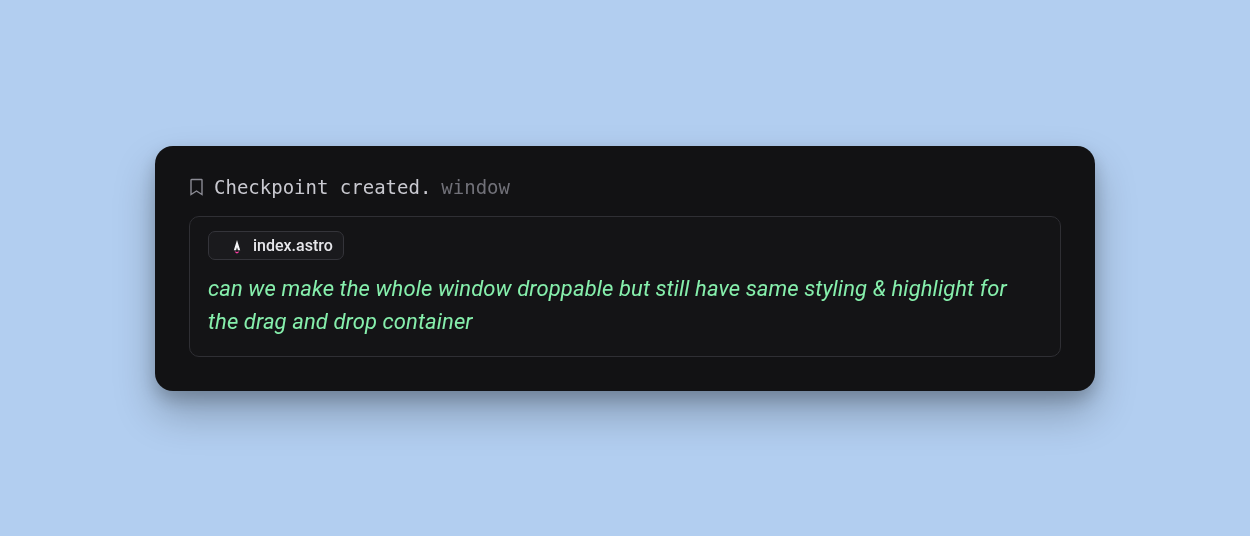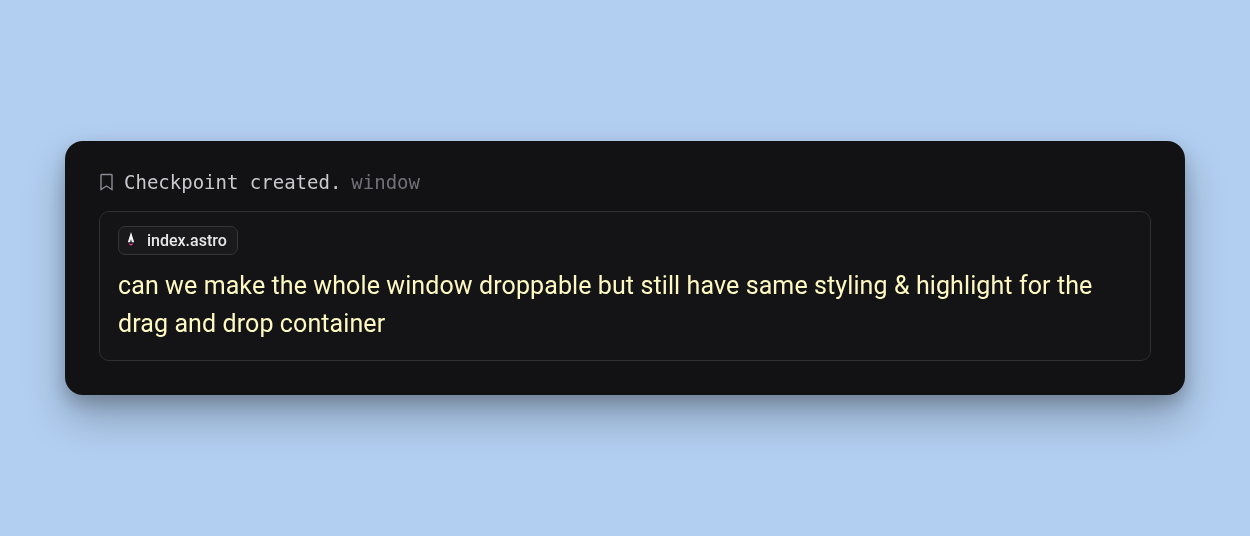--- a/index.html
+++ b/index.html
@@ -12,21 +12,21 @@
       height: 536px;
       background: #b2cef0;
       border-radius: 20px;
       display: flex;
       align-items: center;
       justify-content: center;
       font-family: -apple-system, BlinkMacSystemFont, "Segoe UI", Roboto, sans-serif;
       overflow: hidden;
     }
     .panel {
-      width: 1120px;
+      width: 940px;
       background: #121214;
       border-radius: 18px;
       padding: 30px 34px 34px 34px;
       box-shadow: 0 22px 40px rgba(0,0,0,0.25), 0 8px 16px rgba(0,0,0,0.18);
     }
     .checkpoint-row {
       display: flex;
       align-items: center;
       gap: 10px;
       margin-bottom: 18px;
@@ -48,44 +48,45 @@
       cursor: pointer;
     }
     .message-box {
       border: 1px solid #2f2f34;
       border-radius: 10px;
       padding: 14px 18px 18px 18px;
       background: #141416;
     }
     .file-chip {
       display: inline-flex;
-      align-items: flex-start;
+      align-items: flex-end;
       gap: 8px;
       border: 1px solid #34343a;
       border-radius: 7px;
-      padding: 4px 10px 4px 4px;
+      padding: 4px 10px 4px 20px;
       background: #1a1a1d;
       margin-bottom: 12px;
       cursor: default;
     }
     .file-chip .astro-icon {
       display: inline-flex;
       width: 16px;
       height: 16px;
     }
     .file-chip .file-name {
       font-size: 16px;
       font-weight: 500;
       color: #e6e6ea;
     }
     .message-text {
-      font-size: 25px;
+      font-size: 22px;
       line-height: 1.5;
-      color: #fef9c3;
+      color: #86efac;
       letter-spacing: 0.1px;
+      font-style: italic;
     }
   </style>
 </head>
 <body>
 
 <div class="panel">
 
   <div class="checkpoint-row">
     <span class="bookmark-icon">
       <svg viewBox="0 0 14 18" width="15" height="18" fill="none" stroke="currentColor" stroke-width="1.4">

